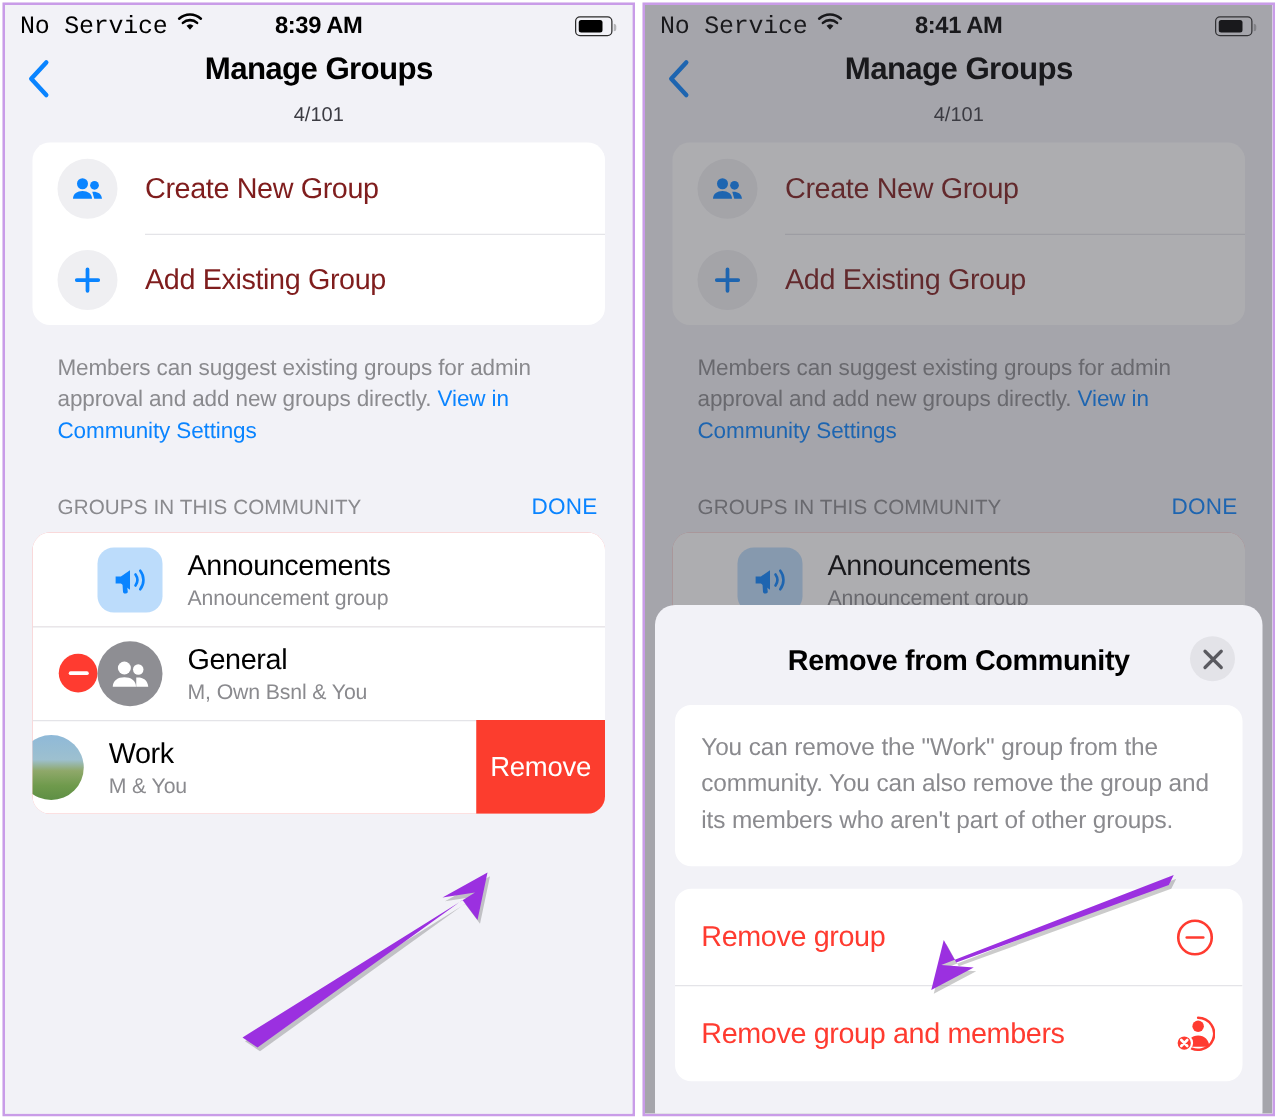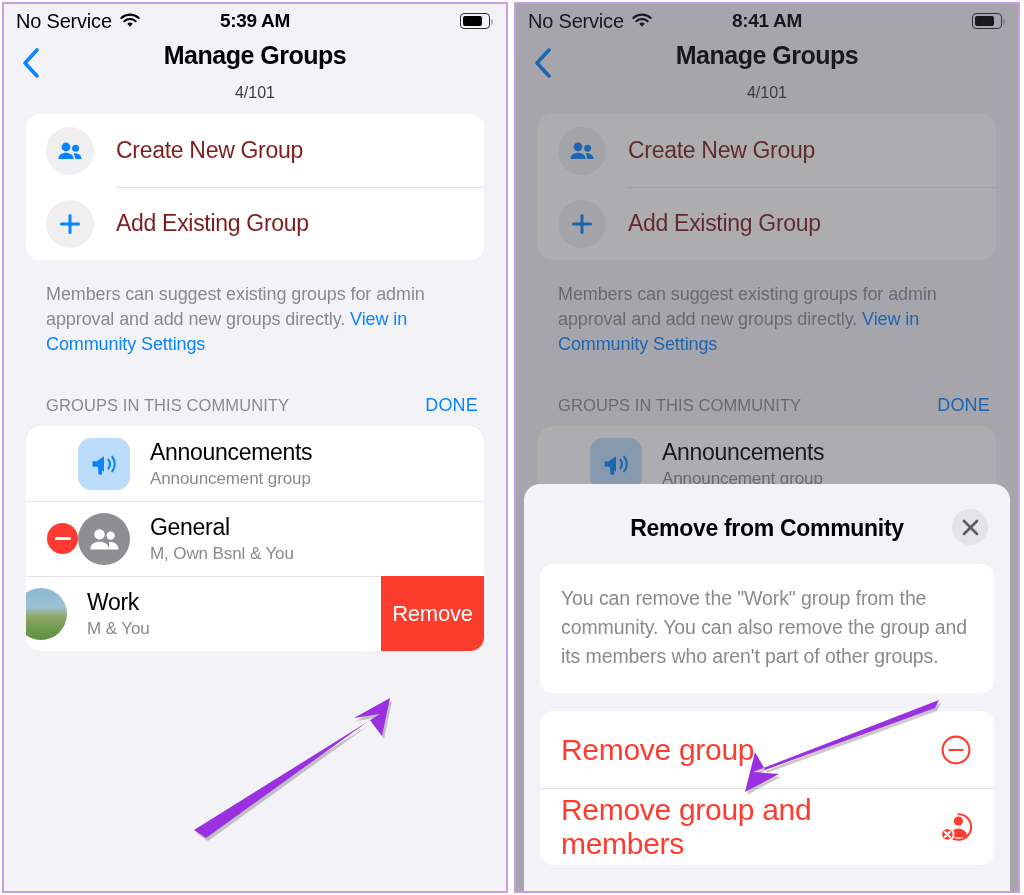--- a/index.html
+++ b/index.html
@@ -41,26 +41,26 @@
   
   .statusbar {
     height: 34px;
     display: flex;
     align-items: center;
     padding: 0 16px 0 12px;
     position: relative;
   }
   .sb-left {
     display: flex;
-    align-items: center;
     gap: 7px;
     font-size: 20px;
     font-weight: 400;
     color: #000;
     letter-spacing: -0.2px;
+    font-family: Liberation Mono, monospace;
   }
   .wifi-icon { width: 22px; height: 16px; display: block; }
   .sb-time {
     position: absolute;
     left: 0; right: 0;
     text-align: center;
     font-size: 19px;
     font-weight: 600;
     color: #000;
     letter-spacing: -0.3px;
@@ -343,21 +343,21 @@
     cursor: pointer;
   }
   .sheet-action + .sheet-action::before {
     content: "";
     position: absolute;
     left: 0; right: 0; top: 0;
     height: 1px;
     background: #e4e4e8;
   }
   .sheet-action-label {
-    font-size: 30px;
+    font-size: 23px;
     color: #ff3b30;
     letter-spacing: -0.3px;
   }
 
   
   .arrow-svg {
     position: absolute;
     pointer-events: none;
   }
 </style>
@@ -371,21 +371,21 @@
 
       <div class="statusbar">
         <div class="sb-left">
           <span>No Service</span>
           <svg class="wifi-icon" viewBox="0 0 24 18">
             <path d="M12 15.6l3.1-3.6a4.6 4.6 0 0 0-6.2 0z" fill="#000"></path>
             <path d="M5.6 9.3a9.6 9.6 0 0 1 12.8 0" stroke="#000" stroke-width="2.3" fill="none" stroke-linecap="round"></path>
             <path d="M2.2 5.6a14.6 14.6 0 0 1 19.6 0" stroke="#000" stroke-width="2.3" fill="none" stroke-linecap="round"></path>
           </svg>
         </div>
-        <div class="sb-time">5:39 AM</div>
+        <div class="sb-time">8:39 AM</div>
         <div class="sb-right">
           <div class="battery">
             <div class="battery-fill"></div>
           </div>
         </div>
       </div>
 
       <div class="navbar">
         <div class="back-chevron">
           <svg width="20" height="32" viewBox="0 0 20 32">

